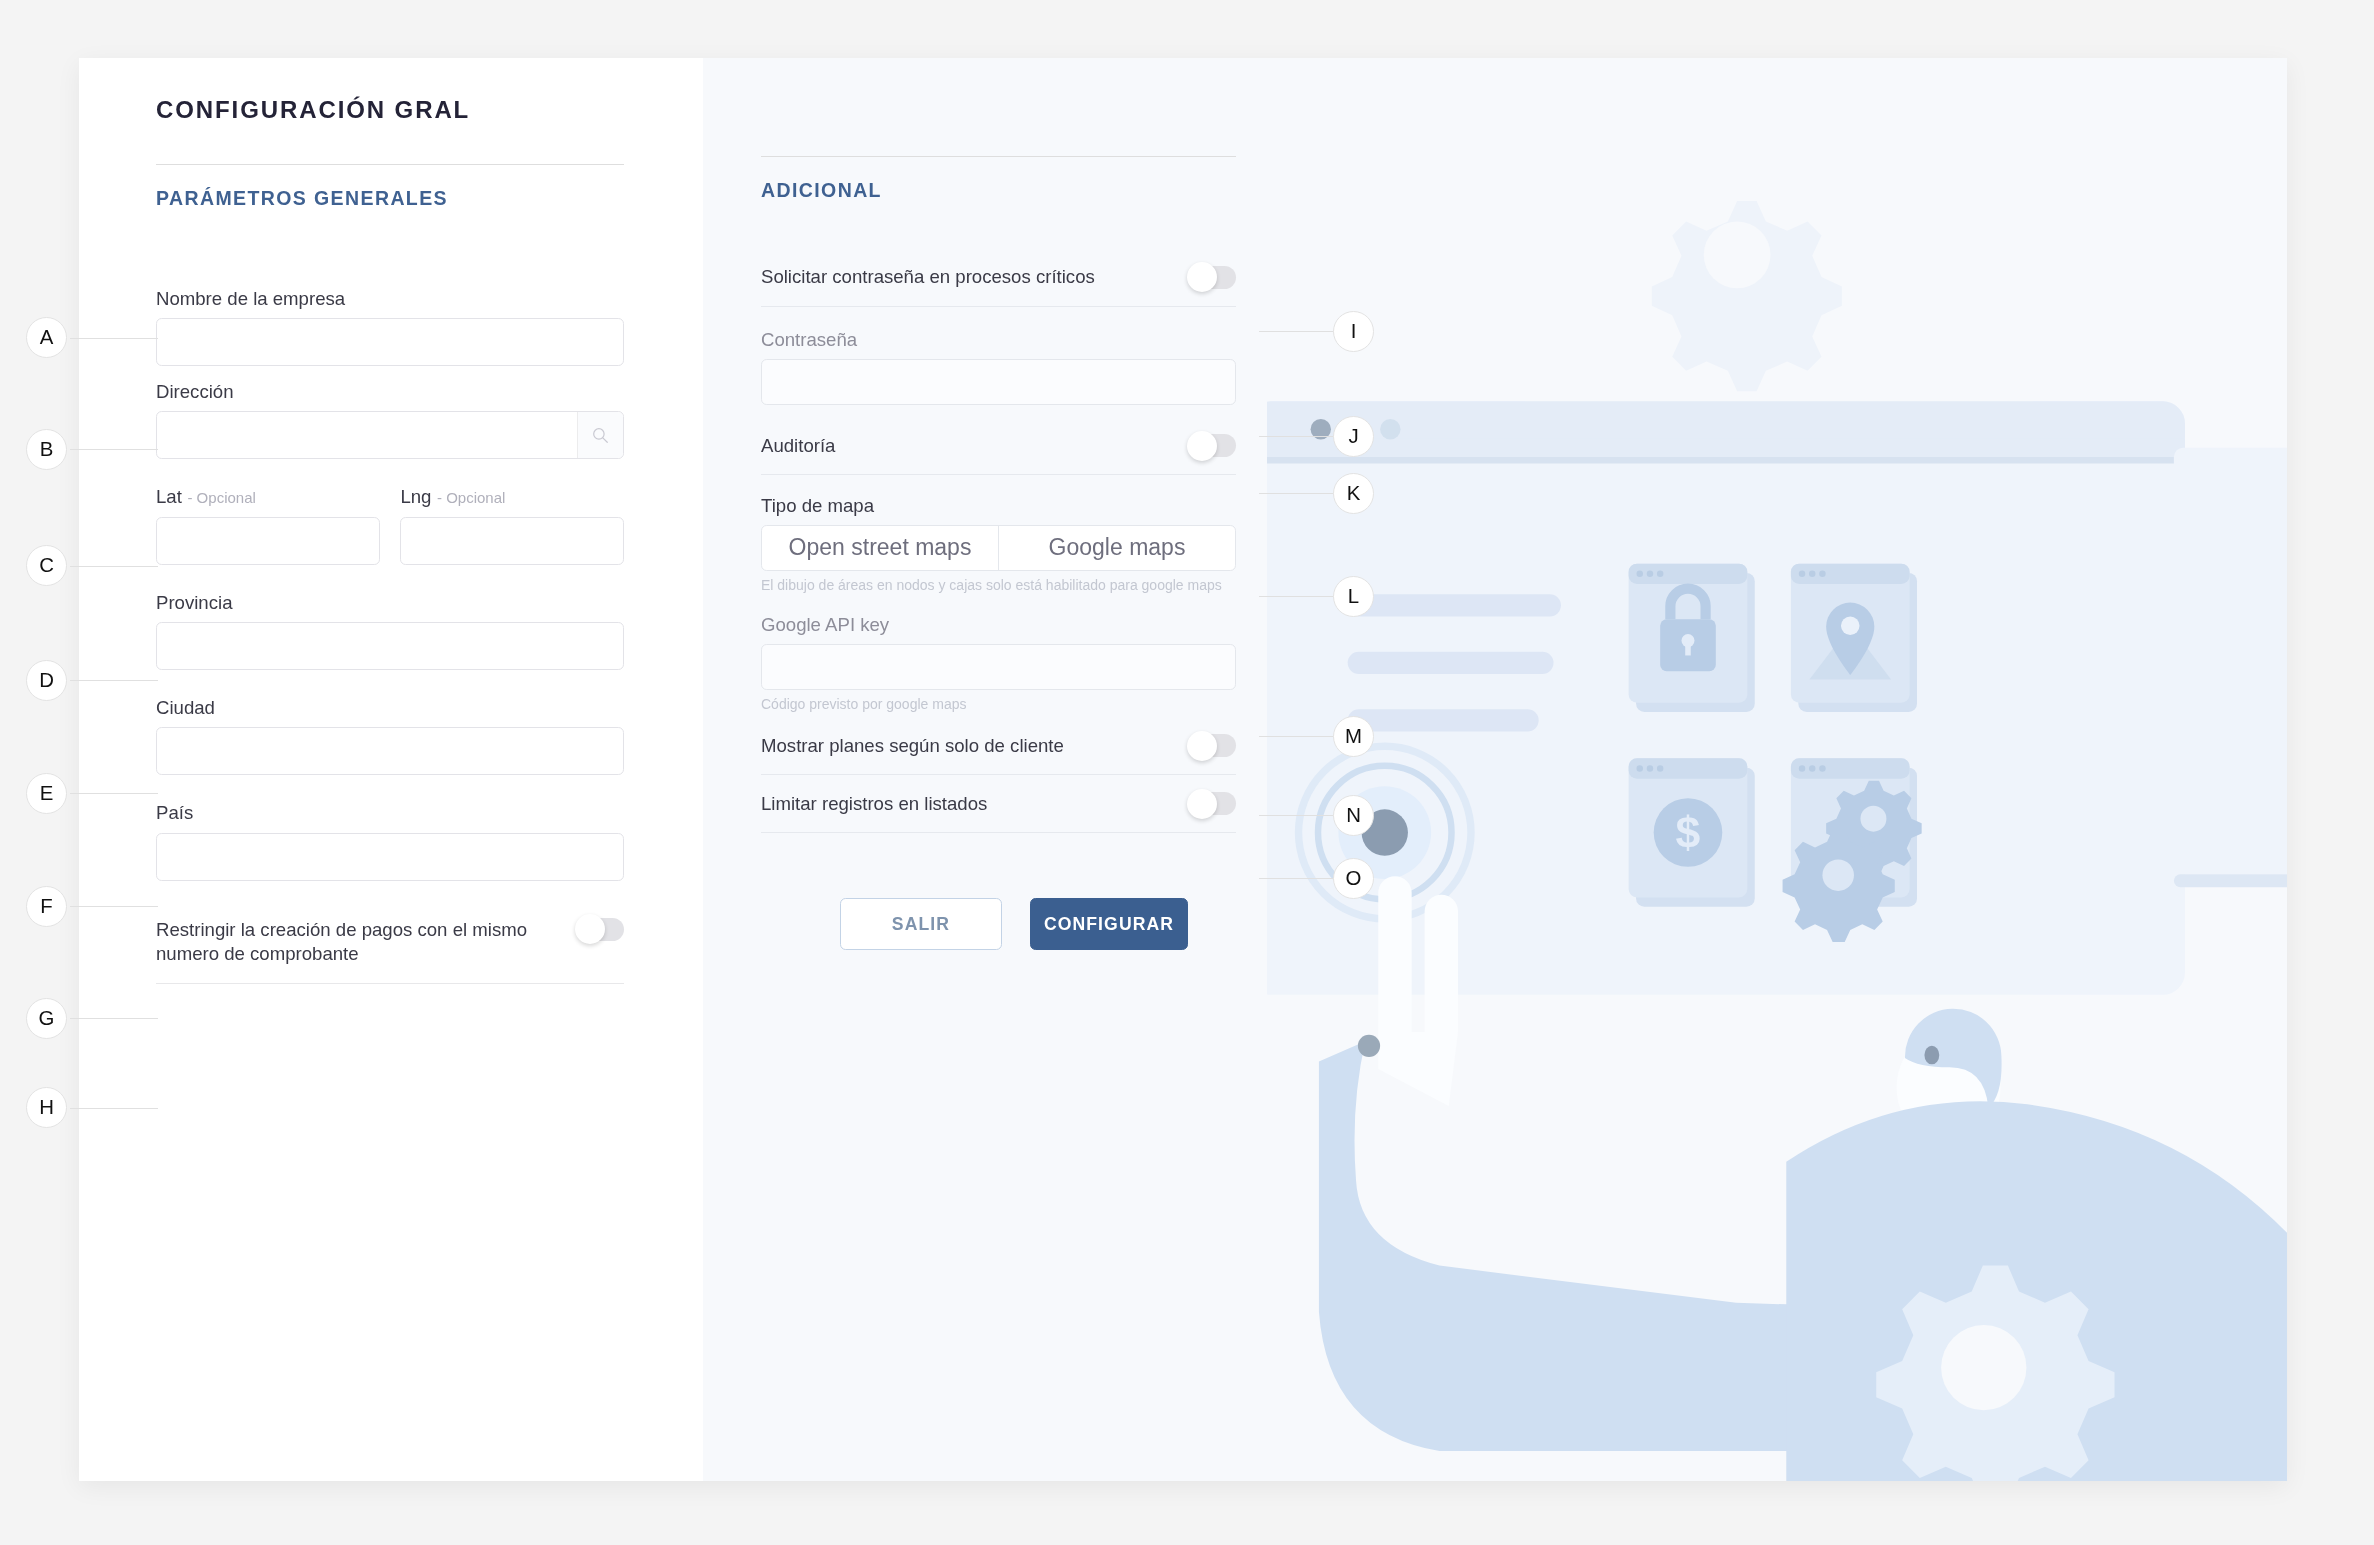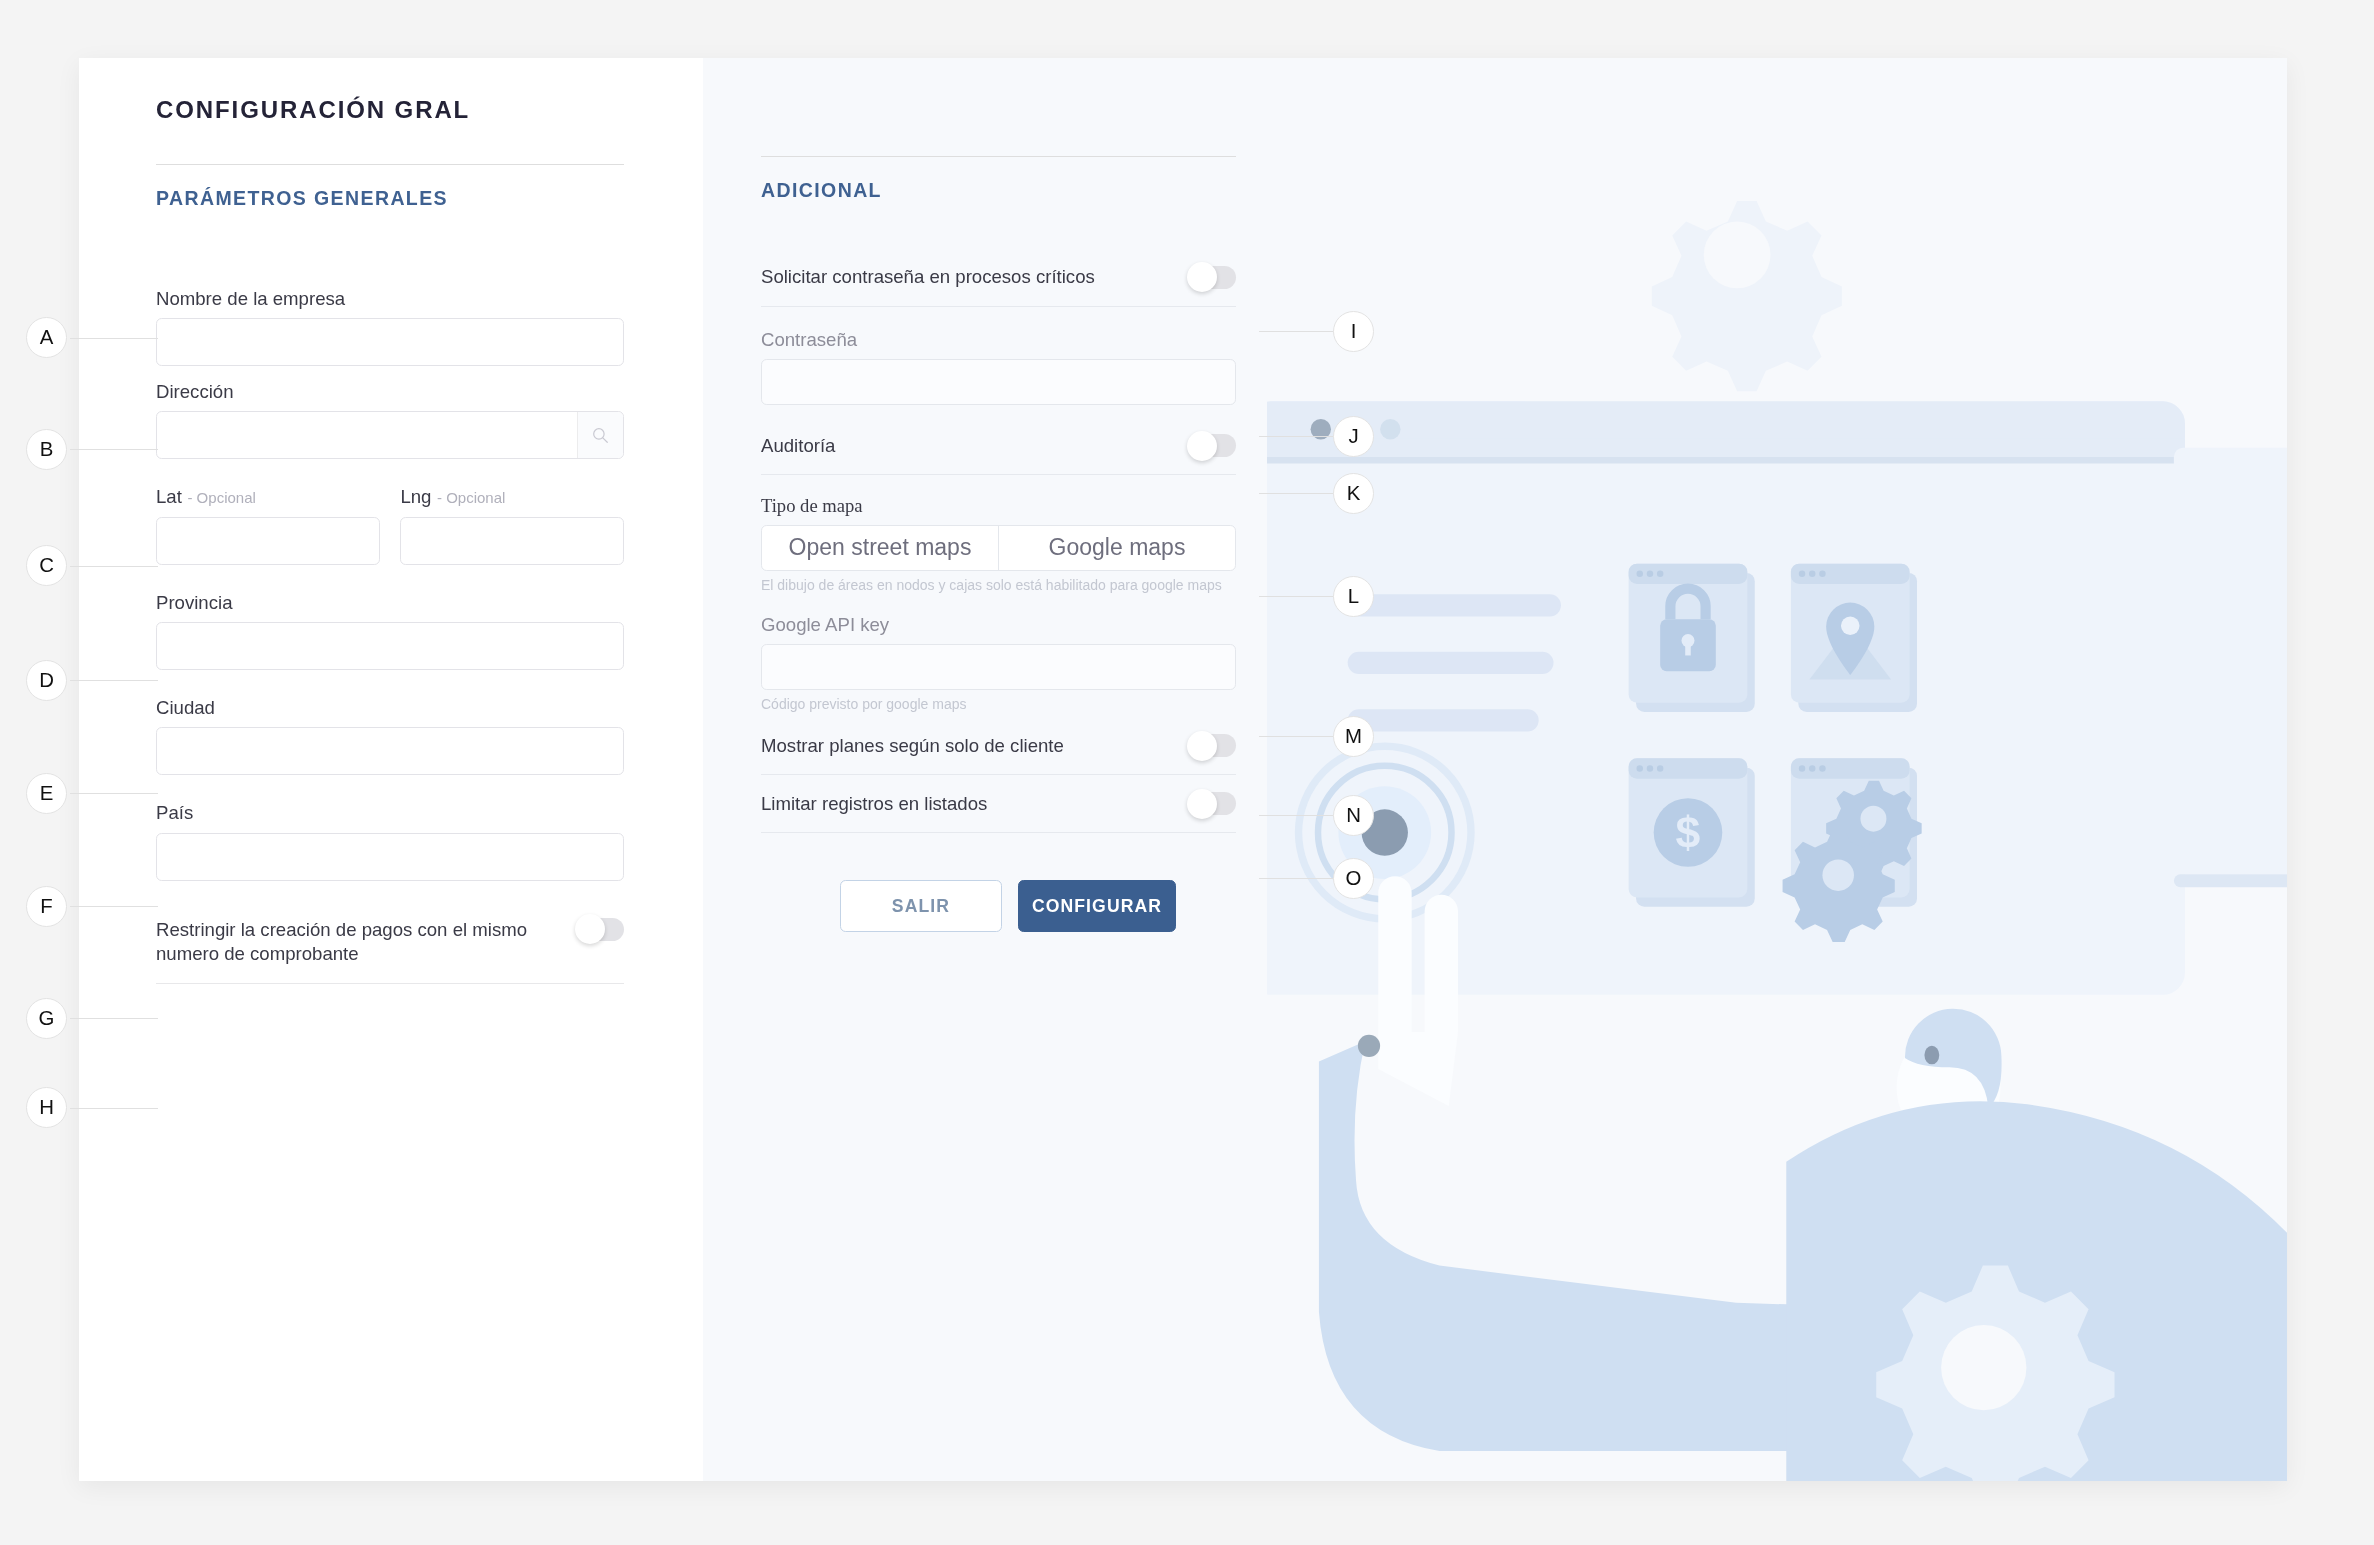--- a/index.html
+++ b/index.html
@@ -124,36 +124,36 @@
   .r-field { width: 475px; }
   .r-label { font-size: 18.6px; color: #8d8d99; display: block; margin-bottom: 8.3px; }
   .r-input {
     width: 475px; height: 46px;
     border: 0.9px solid #e4e7ec;
     border-radius: 5.6px;
     background: #fbfcfe;
     font-size: 17.6px; padding: 0 13px; outline: none;
   }
   .r-hint { font-size: 14px; color: #c3c7d1; display: block; margin-top: 5.6px; }
-  .r-sublabel { font-size: 18.6px; color: #3a3a46; display: block; margin-bottom: 8.3px; font-family: Liberation Serif, serif; }
+  .r-sublabel { font-size: 18.6px; color: #3a3a46; display: block; margin-bottom: 8.3px; }
 
   
   .seg {
     display: flex; width: 475px; height: 46px;
     border: 0.9px solid #e4e7ec; border-radius: 5.6px;
     background: #fff; overflow: hidden;
   }
   .seg > div {
     flex: 1; display: flex; align-items: center; justify-content: center;
     font-size: 23px; color: #6e6e7d; cursor: pointer;
   }
   .seg > div + div { border-left: 0.9px solid #e4e7ec; }
 
   
-  .actions { display: flex; gap: 16px; margin-top: 47px; margin-left: 79px; align-items: flex-end; }
+  .actions { display: flex; gap: 28px; margin-top: 65px; margin-left: 79px; align-items: flex-end; }
   .btn {
     height: 52px; border-radius: 5.6px;
     font-size: 17.6px; font-weight: bold; letter-spacing: 1.1px;
     display: flex; align-items: center; justify-content: center;
     cursor: pointer;
   }
   .btn-ghost {
     width: 162px; background: #fff;
     border: 0.9px solid #c3d3e6; color: #7e93ad;
   }

